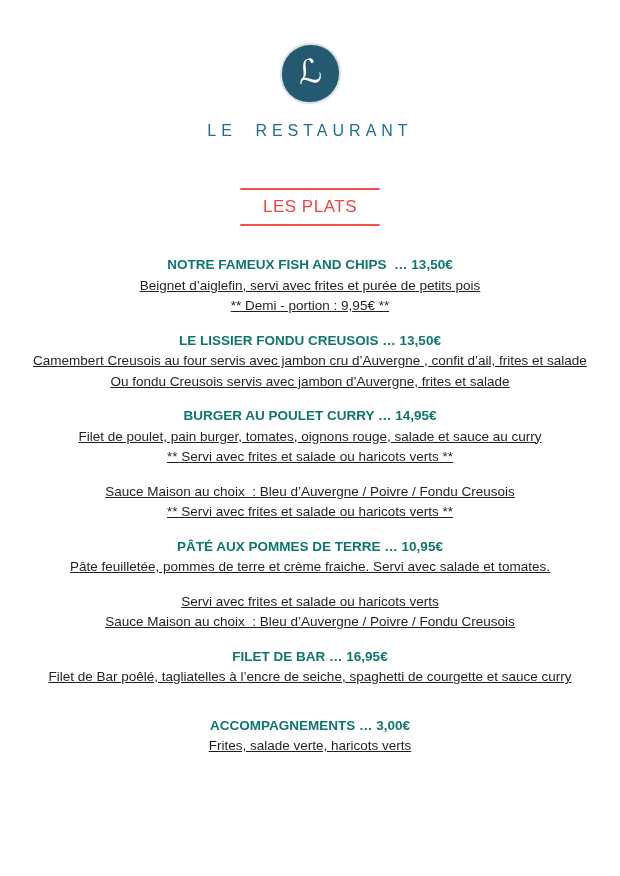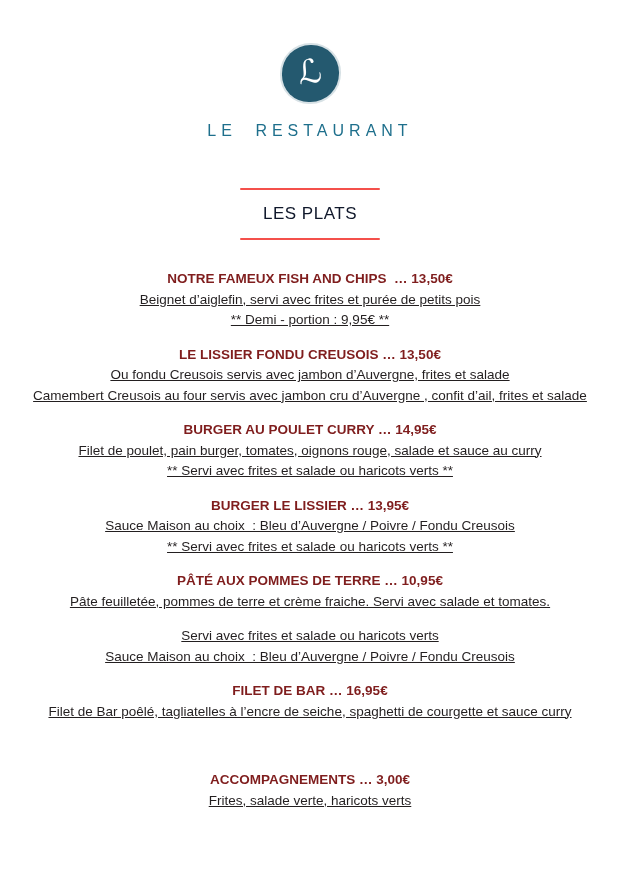--- a/index.html
+++ b/index.html
@@ -51,42 +51,42 @@
     margin-top: 45px;
   }
   .section-divider {
     width: 140px;
     height: 2px;
     background: #f4504b;
     border-radius: 1px;
     margin: 0 auto;
   }
   .section-label {
-    color: #0f172a;
+    color: #ef4444;
     font-size: 17px;
     font-weight: 400;
     letter-spacing: 0.5px;
     line-height: 20px;
-    margin: 14px auto;
+    margin: 7px auto;
   }
   .menu {
     margin-top: 29px;
   }
   .menu-item {
     margin: 0 4px 14px;
     font-size: 13.5px;
     line-height: 20.5px;
   }
   .menu-item--extra-gap {
-    margin-top: 48px;
+    margin-top: 28px;
   }
   .item-title {
     font-weight: 700;
     white-space: pre-wrap;
-    color: #7f1d1d;
+    color: #0f766e;
   }
   .item-line {
     font-weight: 400;
     white-space: pre-wrap;
     color: #231f20;
     text-decoration: underline;
   }
 </style>
 </head>
 <body>
@@ -108,32 +108,31 @@
   <div class="menu">
 
     <div class="menu-item">
       <div class="item-title">NOTRE FAMEUX FISH AND CHIPS  … 13,50€</div>
       <div class="item-line">Beignet d’aiglefin, servi avec frites et purée de petits pois</div>
       <div class="item-line">** Demi - portion : 9,95€ **</div>
     </div>
 
     <div class="menu-item">
       <div class="item-title">LE LISSIER FONDU CREUSOIS … 13,50€</div>
+      <div class="item-line">Camembert Creusois au four servis avec jambon cru d’Auvergne , confit d’ail, frites et salade</div>
       <div class="item-line">Ou fondu Creusois servis avec jambon d’Auvergne, frites et salade</div>
-      <div class="item-line">Camembert Creusois au four servis avec jambon cru d’Auvergne , confit d’ail, frites et salade</div>
     </div>
 
     <div class="menu-item">
       <div class="item-title">BURGER AU POULET CURRY … 14,95€</div>
       <div class="item-line">Filet de poulet, pain burger, tomates, oignons rouge, salade et sauce au curry</div>
       <div class="item-line">** Servi avec frites et salade ou haricots verts **</div>
     </div>
 
     <div class="menu-item">
-      <div class="item-title">BURGER LE LISSIER … 13,95€</div>
       <div class="item-line">Sauce Maison au choix  : Bleu d’Auvergne / Poivre / Fondu Creusois</div>
       <div class="item-line">** Servi avec frites et salade ou haricots verts **</div>
     </div>
 
     <div class="menu-item">
       <div class="item-title">PÂTÉ AUX POMMES DE TERRE … 10,95€</div>
       <div class="item-line">Pâte feuilletée, pommes de terre et crème fraiche. Servi avec salade et tomates.</div>
     </div>
 
     <div class="menu-item">

